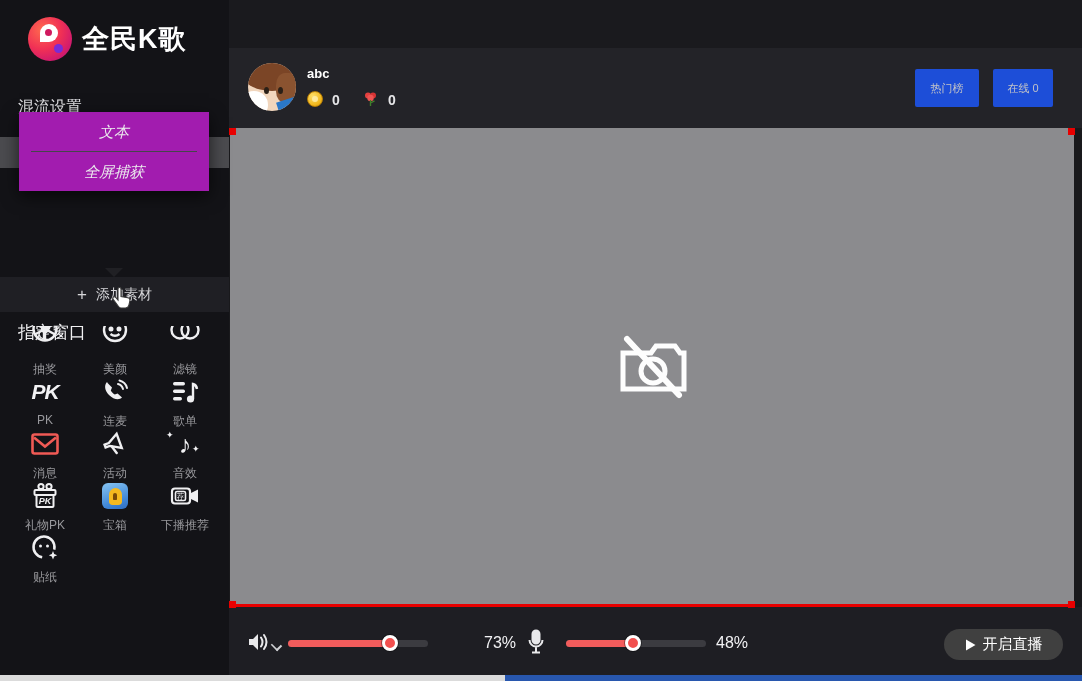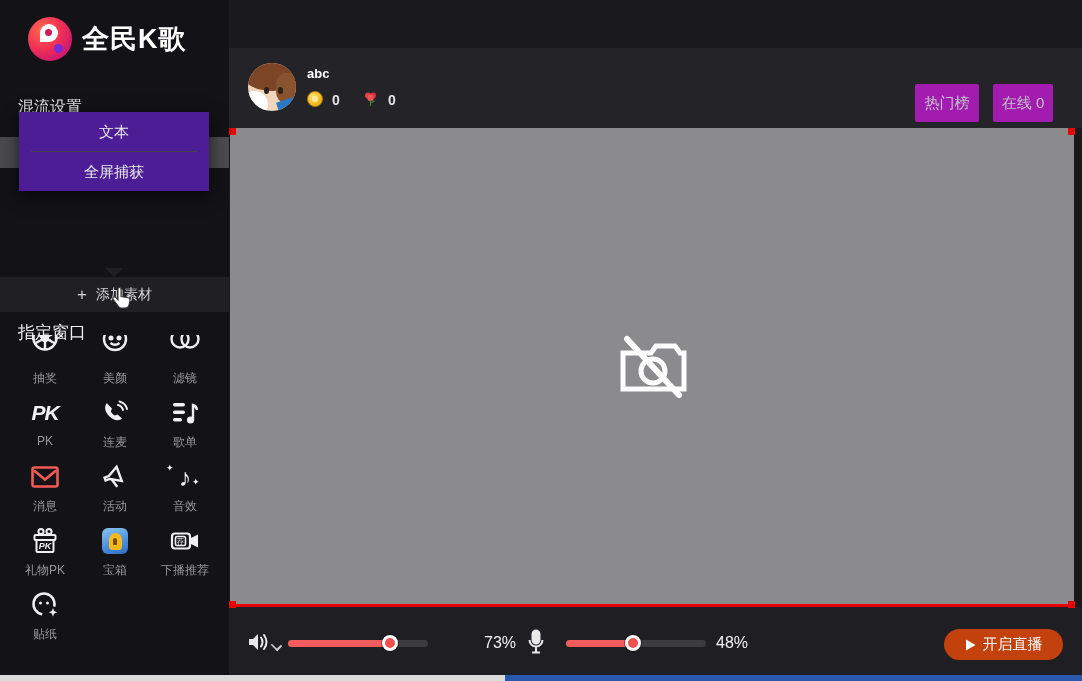--- a/index.html
+++ b/index.html
@@ -18,39 +18,39 @@
   .logo-orb::before { content:""; position:absolute; left:12px; top:7px; width:18px; height:18px;
     border-radius:50% 50% 50% 0; background:#fff; }
   .logo-orb::after { content:""; position:absolute; left:17px; top:12px; width:7px; height:7px;
     border-radius:50%; background:#d01a5e; box-shadow:10px 16px 0 1px #7a2bd6; }
   .logo-text { margin-left:10px; font-size:27px; font-weight:bold; color:#fff; letter-spacing:1px; }
 
   .mix-title { position:absolute; left:18px; top:97px; font-size:16px; color:#e3e3e6; z-index:1; }
   .sel-row { position:absolute; left:0; top:137px; width:229px; height:31px; background:#4b4b4f; z-index:2; }
 
   
-  .menu { position:absolute; left:19px; top:112px; width:190px; background:#4c1d95; z-index:30;
-          box-shadow:0 5px 16px rgba(0,0,0,.65); }
+  .menu { position:absolute; left:19px; top:112px; width:190px; background:#a21caf; z-index:30;
+          box-shadow:0 5px 16px rgba(0,0,0,.65);font-style:italic; }
   .menu-item { height:39px; line-height:39px; text-align:center; font-size:15px; color:#ebebed; position:relative; }
   .menu-div { height:1px; background:#46464a; margin:0 12px; }
   .hl-box { position:absolute; left:2px; right:2px; top:1px; bottom:1px;
             border:3px solid #ffd400; border-radius:2px; pointer-events:none; }
   .menu-caret { position:absolute; left:105px; top:268px; width:0; height:0; z-index:30;
     border-left:9px solid transparent; border-right:9px solid transparent; border-top:9px solid #202024; }
 
   .add-row { position:absolute; left:0; top:277px; width:229px; height:35px; background:#1f1f24;
              display:flex; align-items:center; justify-content:center; gap:9px; z-index:5;
              color:#d6d6d9; font-size:14px; }
   .add-plus { font-size:17px; color:#d6d6d9; }
   .hand-cursor { position:absolute; left:111px; top:287px; z-index:40; }
 
   .fn-title { position:absolute; left:18px; top:321px; font-size:17px; color:#efeff1; z-index:6; }
 
-  .fn-grid { position:absolute; left:10px; top:335px; width:210px; z-index:4;
-             display:grid; grid-template-columns:70px 70px 70px; row-gap:12px; }
+  .fn-grid { position:absolute; left:10px; top:326px; width:210px; z-index:4;
+             display:grid; grid-template-columns:70px 70px 70px; }
   .fn-cell { width:70px; display:flex; flex-direction:column; align-items:center; }
   .icon-box { height:28px; width:34px; display:flex; align-items:center; justify-content:center; position:relative; }
   .icon-box.clipped { overflow:hidden; }
   .icon-box.clipped > * { transform:translateY(-11px); }
   .fn-label { margin-top:7px; font-size:12px; color:#98989c; white-space:nowrap; }
   .pk-text { font-size:21px; font-weight:bold; font-style:italic; color:#f2f2f4; letter-spacing:-1px; }
   .note-glyph { font-size:25px; color:#f2f2f4; line-height:1; }
   .sparkle { position:absolute; font-size:9px; color:#f2f2f4; }
   .sp1 { left:-2px; top:0; } .sp2 { left:24px; top:14px; }
   .treasure { width:26px; height:26px; border-radius:6px;
@@ -71,22 +71,22 @@
   .avatar .crescent { position:absolute; left:-8px; top:28px; width:28px; height:28px; border-radius:50%; background:#fff; }
   .avatar .blue { position:absolute; left:30px; top:36px; width:22px; height:16px; background:#2a78c8; transform:rotate(-18deg); }
   .uname { position:absolute; left:307px; top:66px; font-size:13px; font-weight:bold; color:#fff; }
   .coin { position:absolute; left:307px; top:91px; width:16px; height:16px; border-radius:50%;
           background:radial-gradient(circle at 35% 30%, #ffe06a, #f2b81d 65%, #d19408); border:1px solid #b97f06; }
   .coin::after { content:""; position:absolute; left:4px; top:4px; width:6px; height:6px; border-radius:50%;
           background:#fff0b0; opacity:.8; }
   .coin-n { position:absolute; left:332px; top:92px; font-size:14px; font-weight:bold; color:#e6e6e8; }
   .rose { position:absolute; left:363px; top:91px; }
   .rose-n { position:absolute; left:388px; top:92px; font-size:14px; font-weight:bold; color:#e6e6e8; }
-  .hd-btn { position:absolute; top:84px; height:38px; background:#a21caf; border-radius:2px;
-            display:flex; align-items:center; justify-content:center; font-size:15px; color:#c2c3c7; }
+  .hd-btn { position:absolute; top:69px; height:38px; background:#1d4ed8; border-radius:2px;
+            display:flex; align-items:center; justify-content:center; font-size:11px; color:#c2c3c7; }
   .hot { left:915px; width:64px; }
   .online { left:993px; width:60px; }
 
   
   .stage { position:absolute; left:230px; top:128px; width:844px; height:478px; background:#8b8b8e; }
   .cam-off { position:absolute; left:50%; top:50%; transform:translate(-50%,-50%); }
   .handle { position:absolute; width:7px; height:7px; background:#e80000; z-index:8; }
   .h-tl { left:229px; top:128px; } .h-tr { left:1068px; top:128px; }
   .h-bl { left:229px; top:601px; } .h-br { left:1068px; top:601px; }
   .stage-bline { position:absolute; left:230px; top:604px; width:844px; height:3px; background:#e80000; z-index:7; }
@@ -98,21 +98,21 @@
   .track { position:absolute; top:640px; width:140px; height:7px; border-radius:4px; background:#3b3b40; }
   .t-spk { left:288px; } .t-mic { left:566px; }
   .fill { height:7px; border-radius:4px; background:#f25c5c; }
   .knob { position:absolute; top:-5px; width:16px; height:16px; border-radius:50%;
           background:#f2504f; border:3px solid #fff; box-shadow:0 0 0 1px rgba(0,0,0,.35); }
   .pct { position:absolute; top:634px; font-size:16px; color:#f2f2f4; }
   .p-spk { left:440px;margin-left:44px; } .p-mic { left:716px; }
   .spk-icon { position:absolute; left:247px; top:632px; }
   .mic-icon { position:absolute; left:528px; top:629px; }
   .start-btn { position:absolute; left:944px; top:629px; width:119px; height:31px; border-radius:16px;
-    background:#c2410c; display:flex; align-items:center; justify-content:center; gap:7px;
+    background:#404040; display:flex; align-items:center; justify-content:center; gap:7px;
     color:#fff; font-size:15px; }
 
   
   .strip { position:absolute; left:0; top:675px; width:1082px; height:6px; }
   .strip-l { position:absolute; left:0; top:0; width:505px; height:6px; background:#dbdbdb; }
   .strip-r { position:absolute; left:505px; top:0; width:577px; height:6px; background:#2857ae; }
 
   svg { display:block; }
 </style>
 </head>

